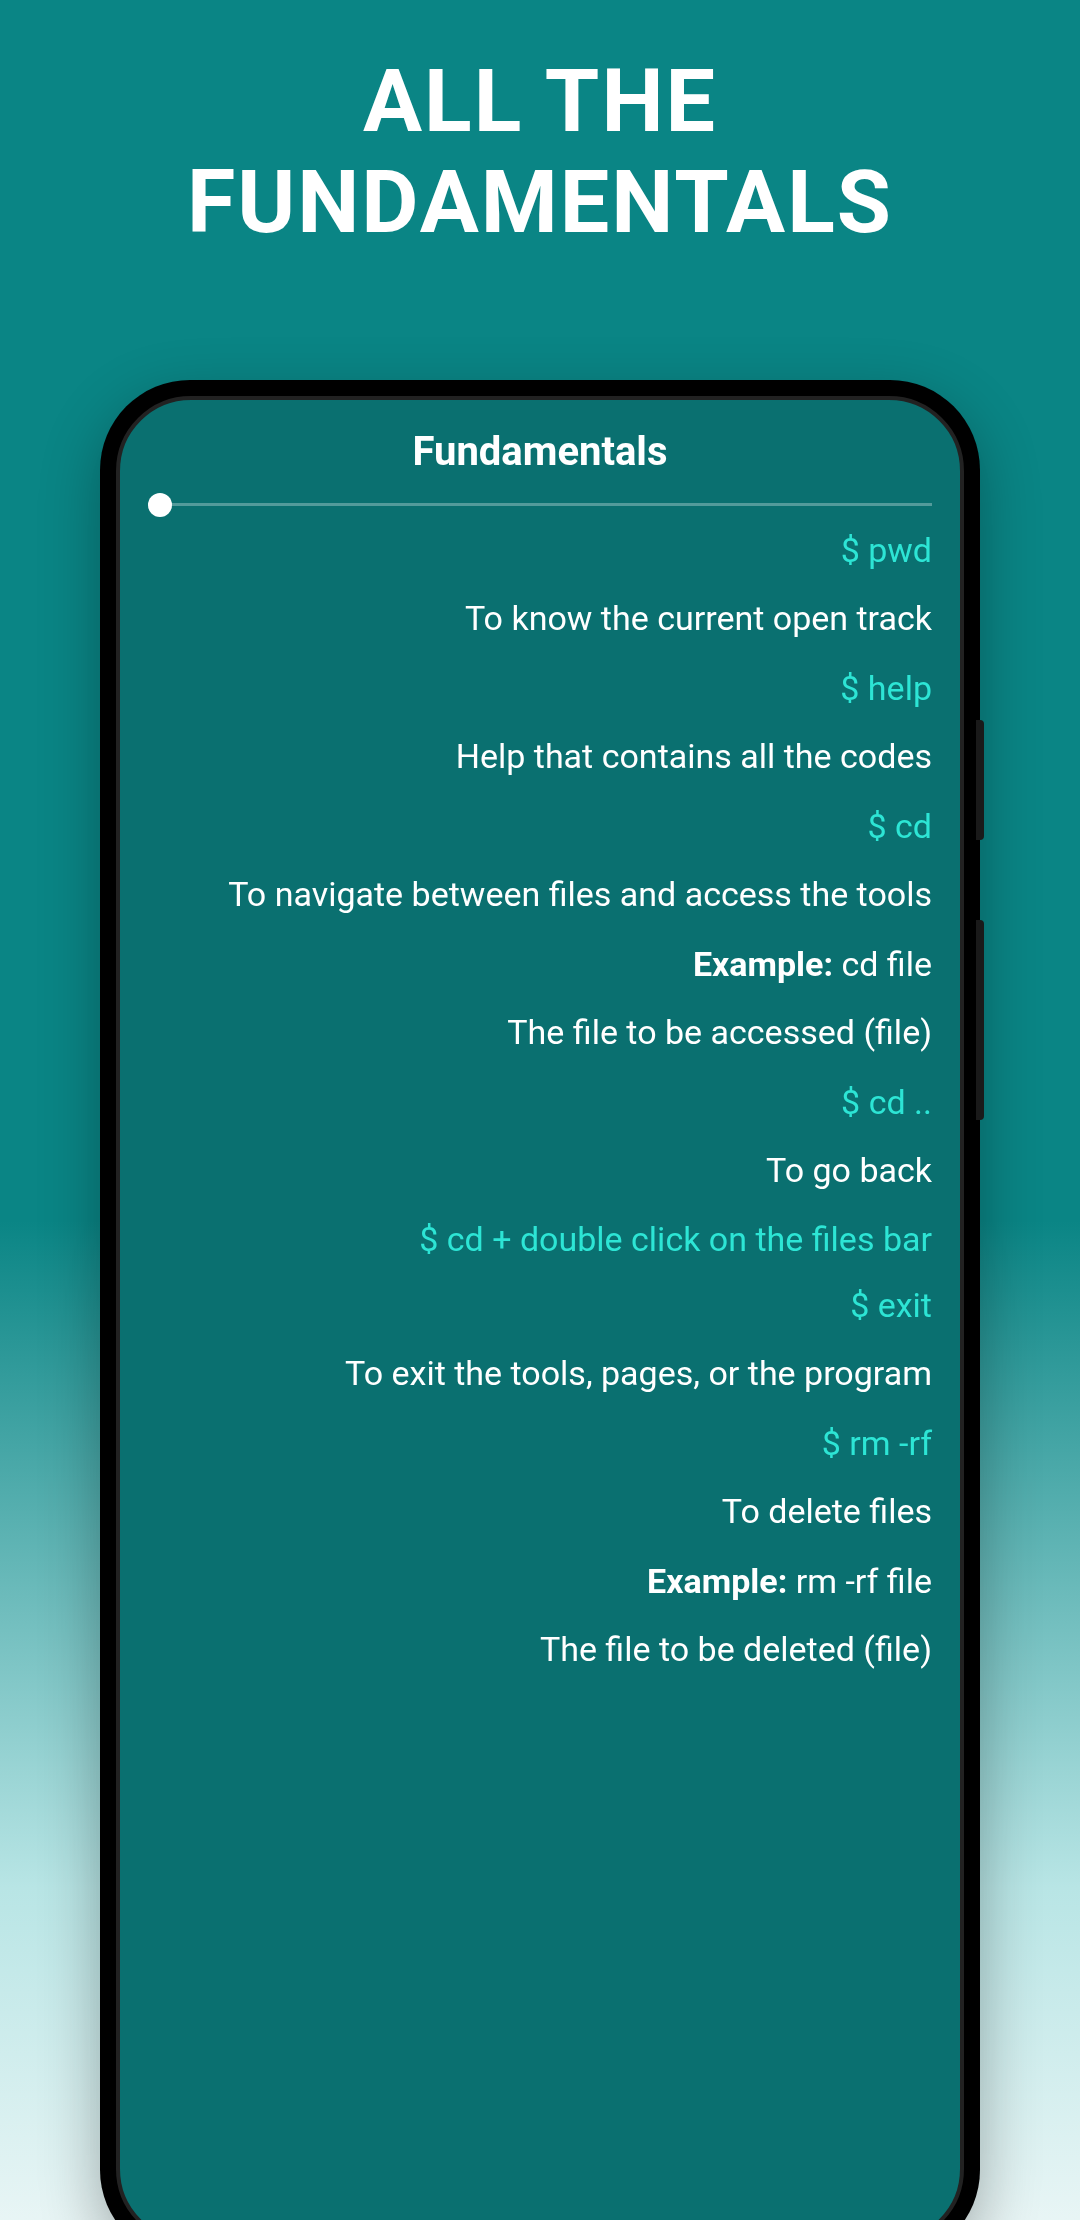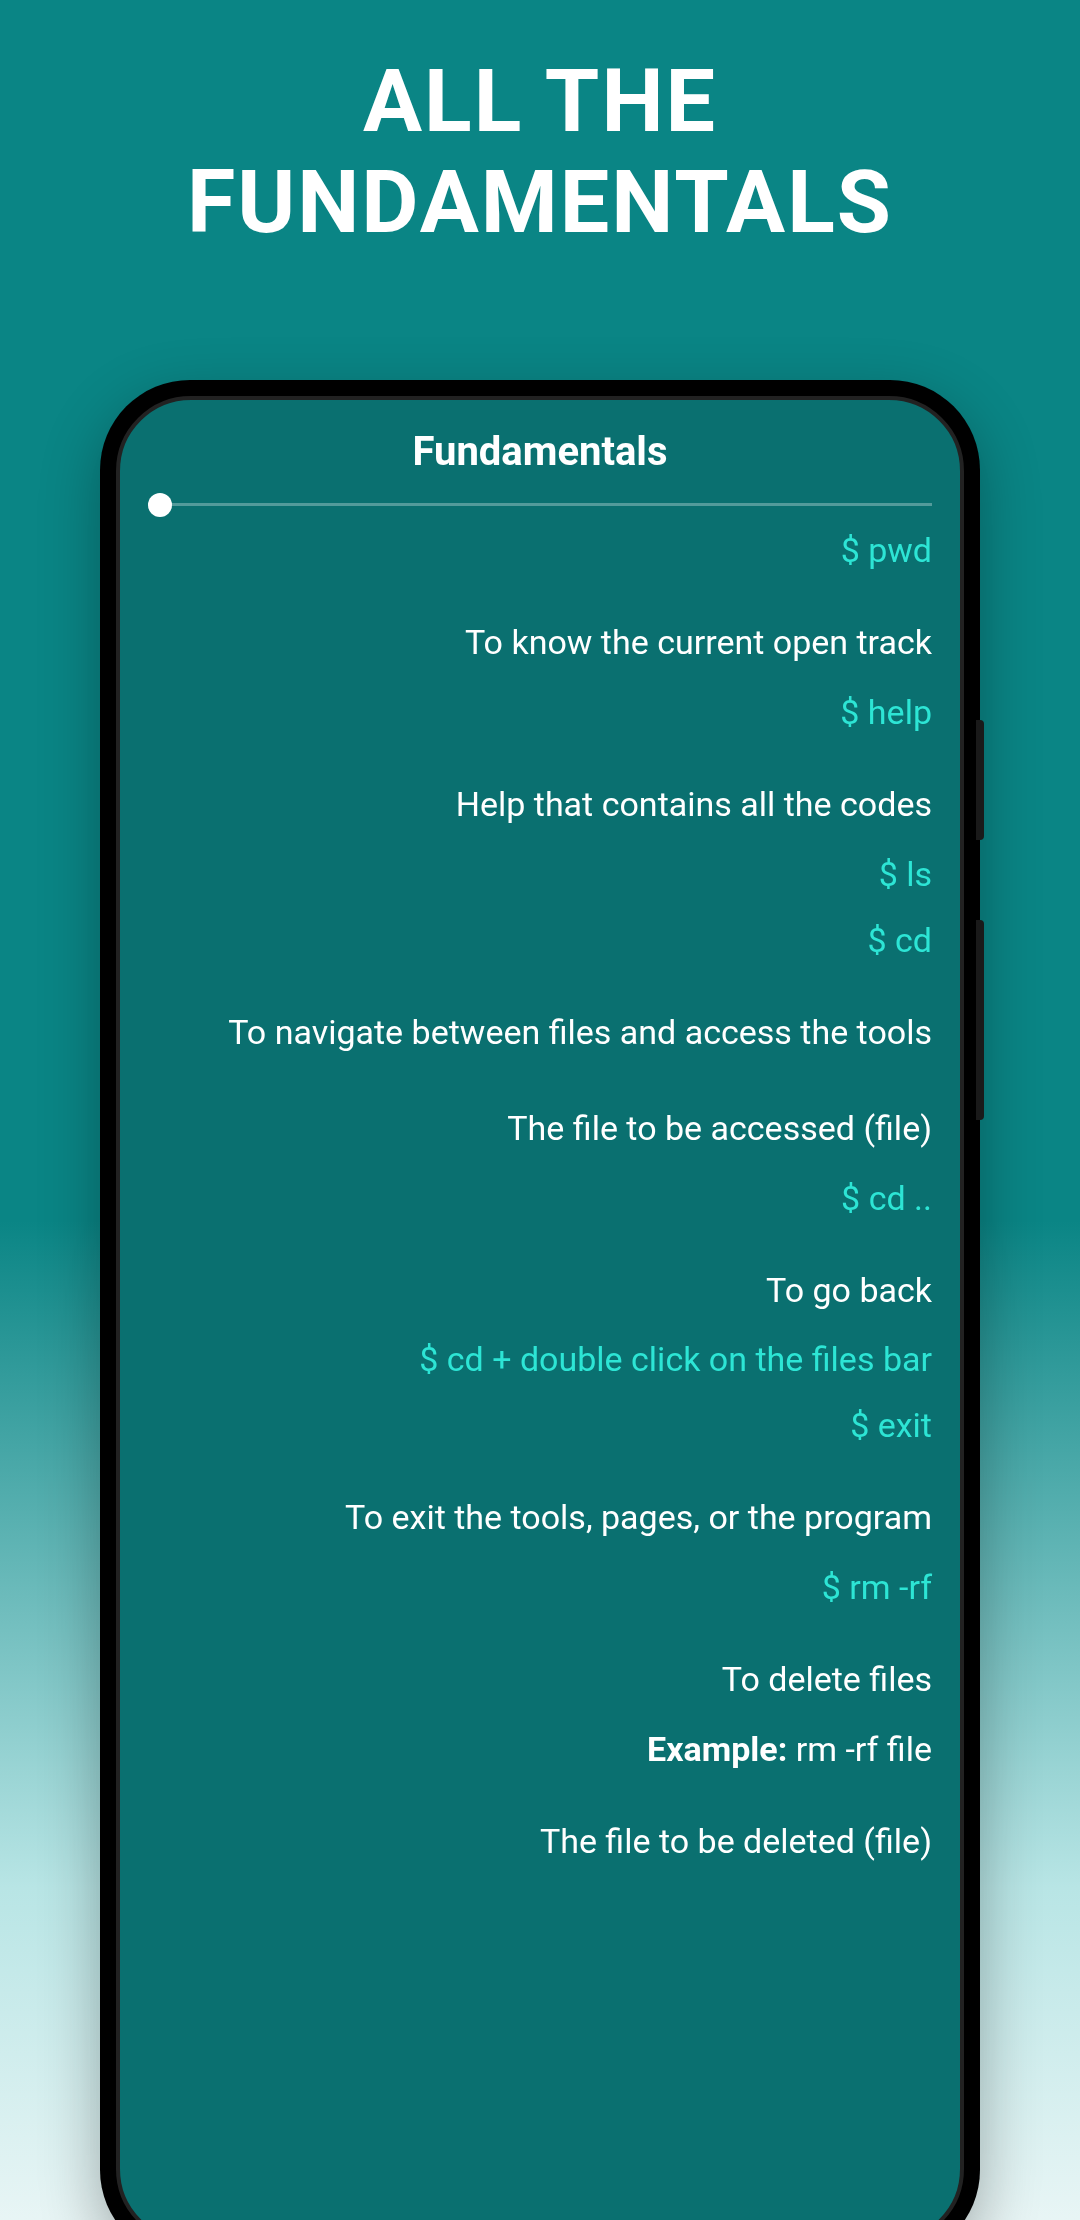--- a/index.html
+++ b/index.html
@@ -112,21 +112,20 @@
       color: #2de5d5;
       font-size: 34px;
       font-weight: 400;
     }
     
     .description-text {
       color: white;
       font-size: 34px;
       font-weight: 400;
       line-height: 1.35;
-      margin-top: 24px;
     }
     
     .example-text {
       color: white;
       font-size: 34px;
       font-weight: 400;
     }
     
     .example-text .bold {
       font-weight: 700;
@@ -149,23 +148,23 @@
 
       <div class="progress-track">
         <div class="progress-thumb"></div>
       </div>
 
       <div class="content-list" id="content-list">
       <div class="command-text">$ pwd</div>
           <div class="description-text">To know the current open track</div>
           <div class="command-text">$ help</div>
           <div class="description-text">Help that contains all the codes</div>
-          <div class="command-text">$ ls</div>
           <div class="command-text">$ cd</div>
           <div class="description-text">To navigate between files and access the tools</div>
+          <div class="example-text"><span class="bold">Example:</span><span> cd file</span></div>
           <div class="description-text">The file to be accessed (file)</div>
           <div class="command-text">$ cd ..</div>
           <div class="description-text">To go back</div>
           <div class="command-text">$ cd + double click on the files bar</div>
           <div class="command-text">$ exit</div>
           <div class="description-text">To exit the tools, pages, or the program</div>
           <div class="command-text">$ rm -rf</div>
           <div class="description-text">To delete files</div>
           <div class="example-text"><span class="bold">Example:</span><span> rm -rf file</span></div>
           <div class="description-text">The file to be deleted (file)</div>

